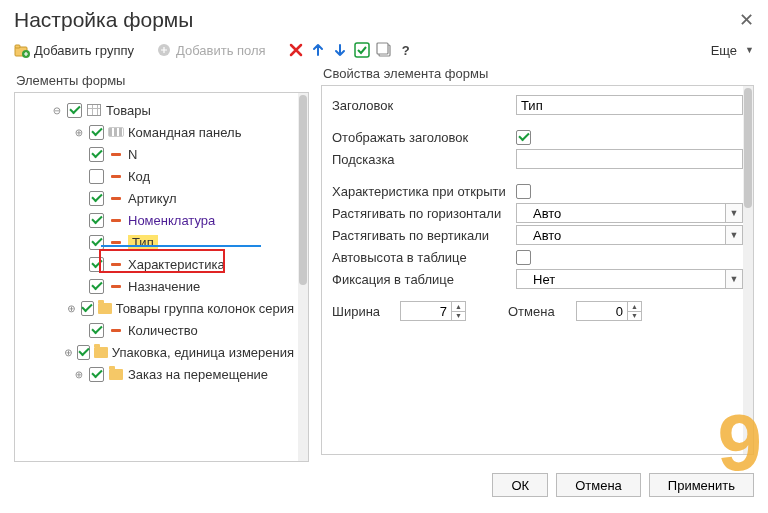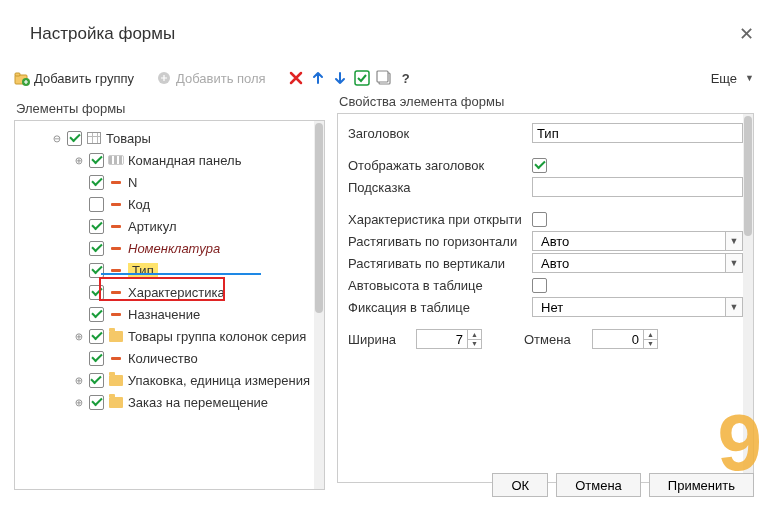--- a/index.html
+++ b/index.html
@@ -14,23 +14,23 @@
     overflow: hidden;
     position: relative;
   }
   .header {
     display: flex;
     justify-content: space-between;
     align-items: center;
     padding: 8px 14px 6px 14px;
   }
   .header h1 {
-    font-size: 17px;
+    font-size: 21px;
     font-weight: normal;
-    margin: 16px;
+    margin: 0;
   }
   .close-x {
     font-size: 18px;
     color: #666;
     cursor: pointer;
   }
   .toolbar {
     display: flex;
     align-items: center;
     padding: 4px 14px 8px 14px;
@@ -150,21 +150,21 @@
   }
   .icon-folder::before {
     content: "";
     position: absolute;
     top: -3px; left: 0;
     width: 6px; height: 3px;
     background: #f5c867;
     border-radius: 1px 1px 0 0;
   }
   .tree-label { font-size: 13px; }
-  .row-nomen .tree-label { color: #7f1d1d; font-style: italic; }
+  .row-nomen .tree-label { color: #4c1d95; }
   .row-nomen-underline {
     position: absolute;
     left: 86px;
     width: 160px;
     height: 2px;
     background: #1e88e5;
     top: 152px;
   }
   .row-tip-box {
     position: absolute;
@@ -216,21 +216,21 @@
   }
   .prop-select {
     flex: 1;
     display: flex;
   }
   .prop-select input {
     flex: 1;
     height: 20px;
     border: 1px solid #bbb;
     border-right: none;
-    padding: 0 8px;
+    padding: 0 16px;
     font-size: 13px;
   }
   .prop-select .dd {
     width: 18px; height: 20px;
     border: 1px solid #bbb;
     display: flex;
     align-items: center;
     justify-content: center;
     font-size: 9px;
     color: #555;

